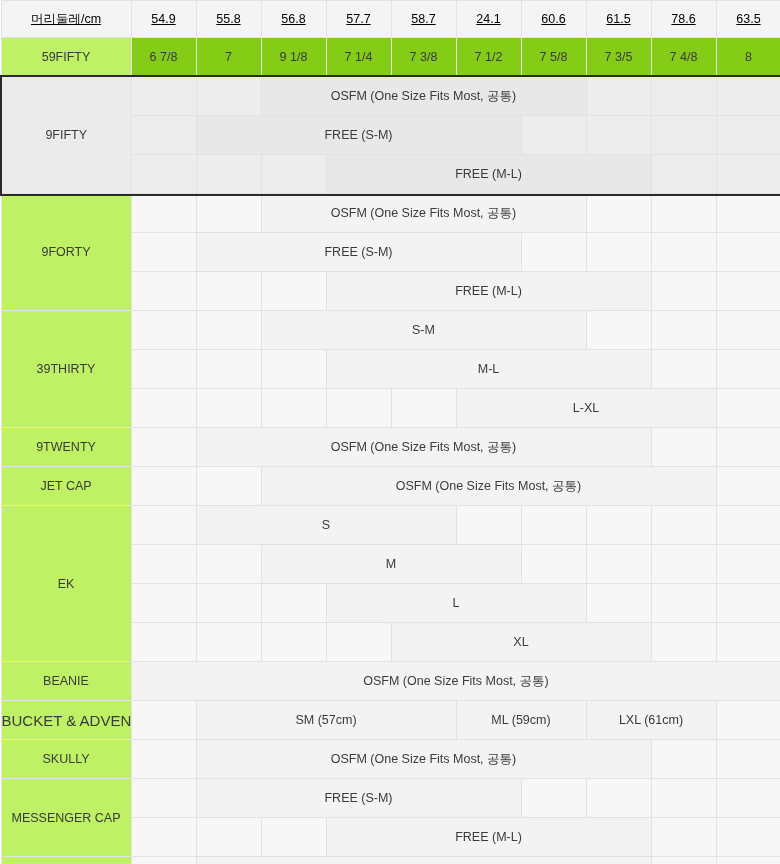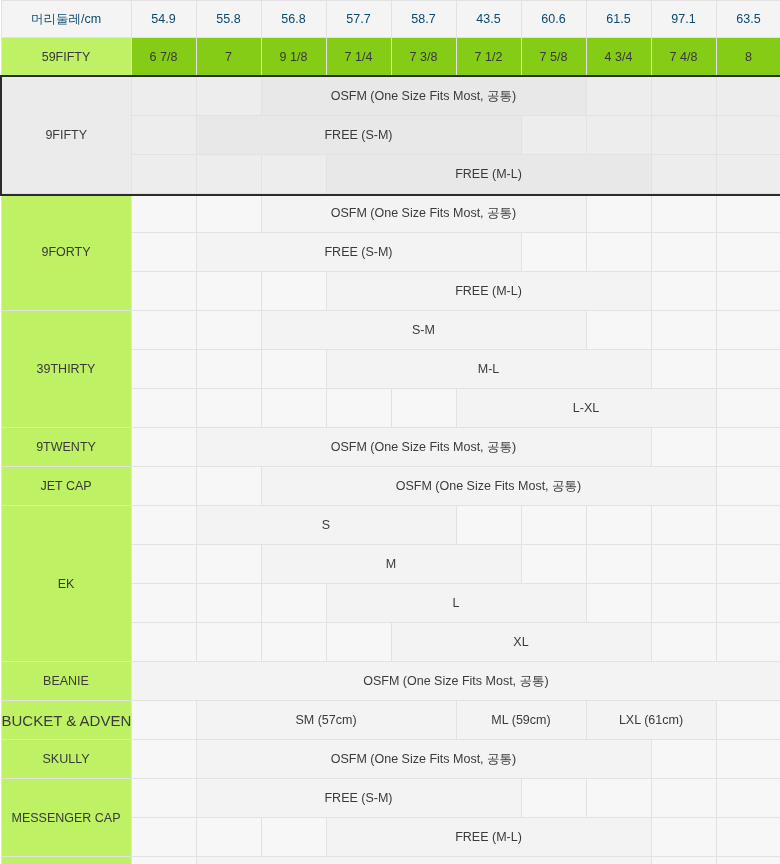--- a/index.html
+++ b/index.html
@@ -33,21 +33,22 @@
     font-weight: normal;
     color: #3a3a3a;
     white-space: nowrap;
     overflow: hidden;
   }
   
   tr.head-row th {
     background: #f4f4f4;
     height: 36px;
     font-size: 12.5px;
-    color: #0c4a6e;
+    color: #000000;
+    text-decoration: underline;
   }
   tr.head-row th.corner {
     background: #f4f4f4;
   }
   
   td.row-label {
     background: #bef264;
     font-size: 12.5px;
     color: #333333;
   }
@@ -104,39 +105,39 @@
   </colgroup>
 
   <thead>
     <tr class="head-row">
       <th class="corner">머리둘레/cm</th>
       <th>54.9</th>
       <th>55.8</th>
       <th>56.8</th>
       <th>57.7</th>
       <th>58.7</th>
-      <th>43.5</th>
+      <th>24.1</th>
       <th>60.6</th>
       <th>61.5</th>
-      <th>97.1</th>
+      <th>78.6</th>
       <th>63.5</th>
     </tr>
   </thead>
 
   <tbody>
     <tr class="numeric">
       <td class="row-label">59FIFTY</td>
       <td class="num">6 7/8</td>
       <td class="num">7</td>
       <td class="num">9 1/8</td>
       <td class="num">7 1/4</td>
       <td class="num">7 3/8</td>
       <td class="num">7 1/2</td>
       <td class="num">7 5/8</td>
-      <td class="num">4 3/4</td>
+      <td class="num">7 3/5</td>
       <td class="num">7 4/8</td>
       <td class="num">8</td>
     </tr>
   </tbody>
 
   <tbody class="group-highlight">
     <tr class="hl-top">
       <td class="row-label hl-left" rowspan="3">9FIFTY</td>
       <td class="blank"></td>
       <td class="blank"></td>

